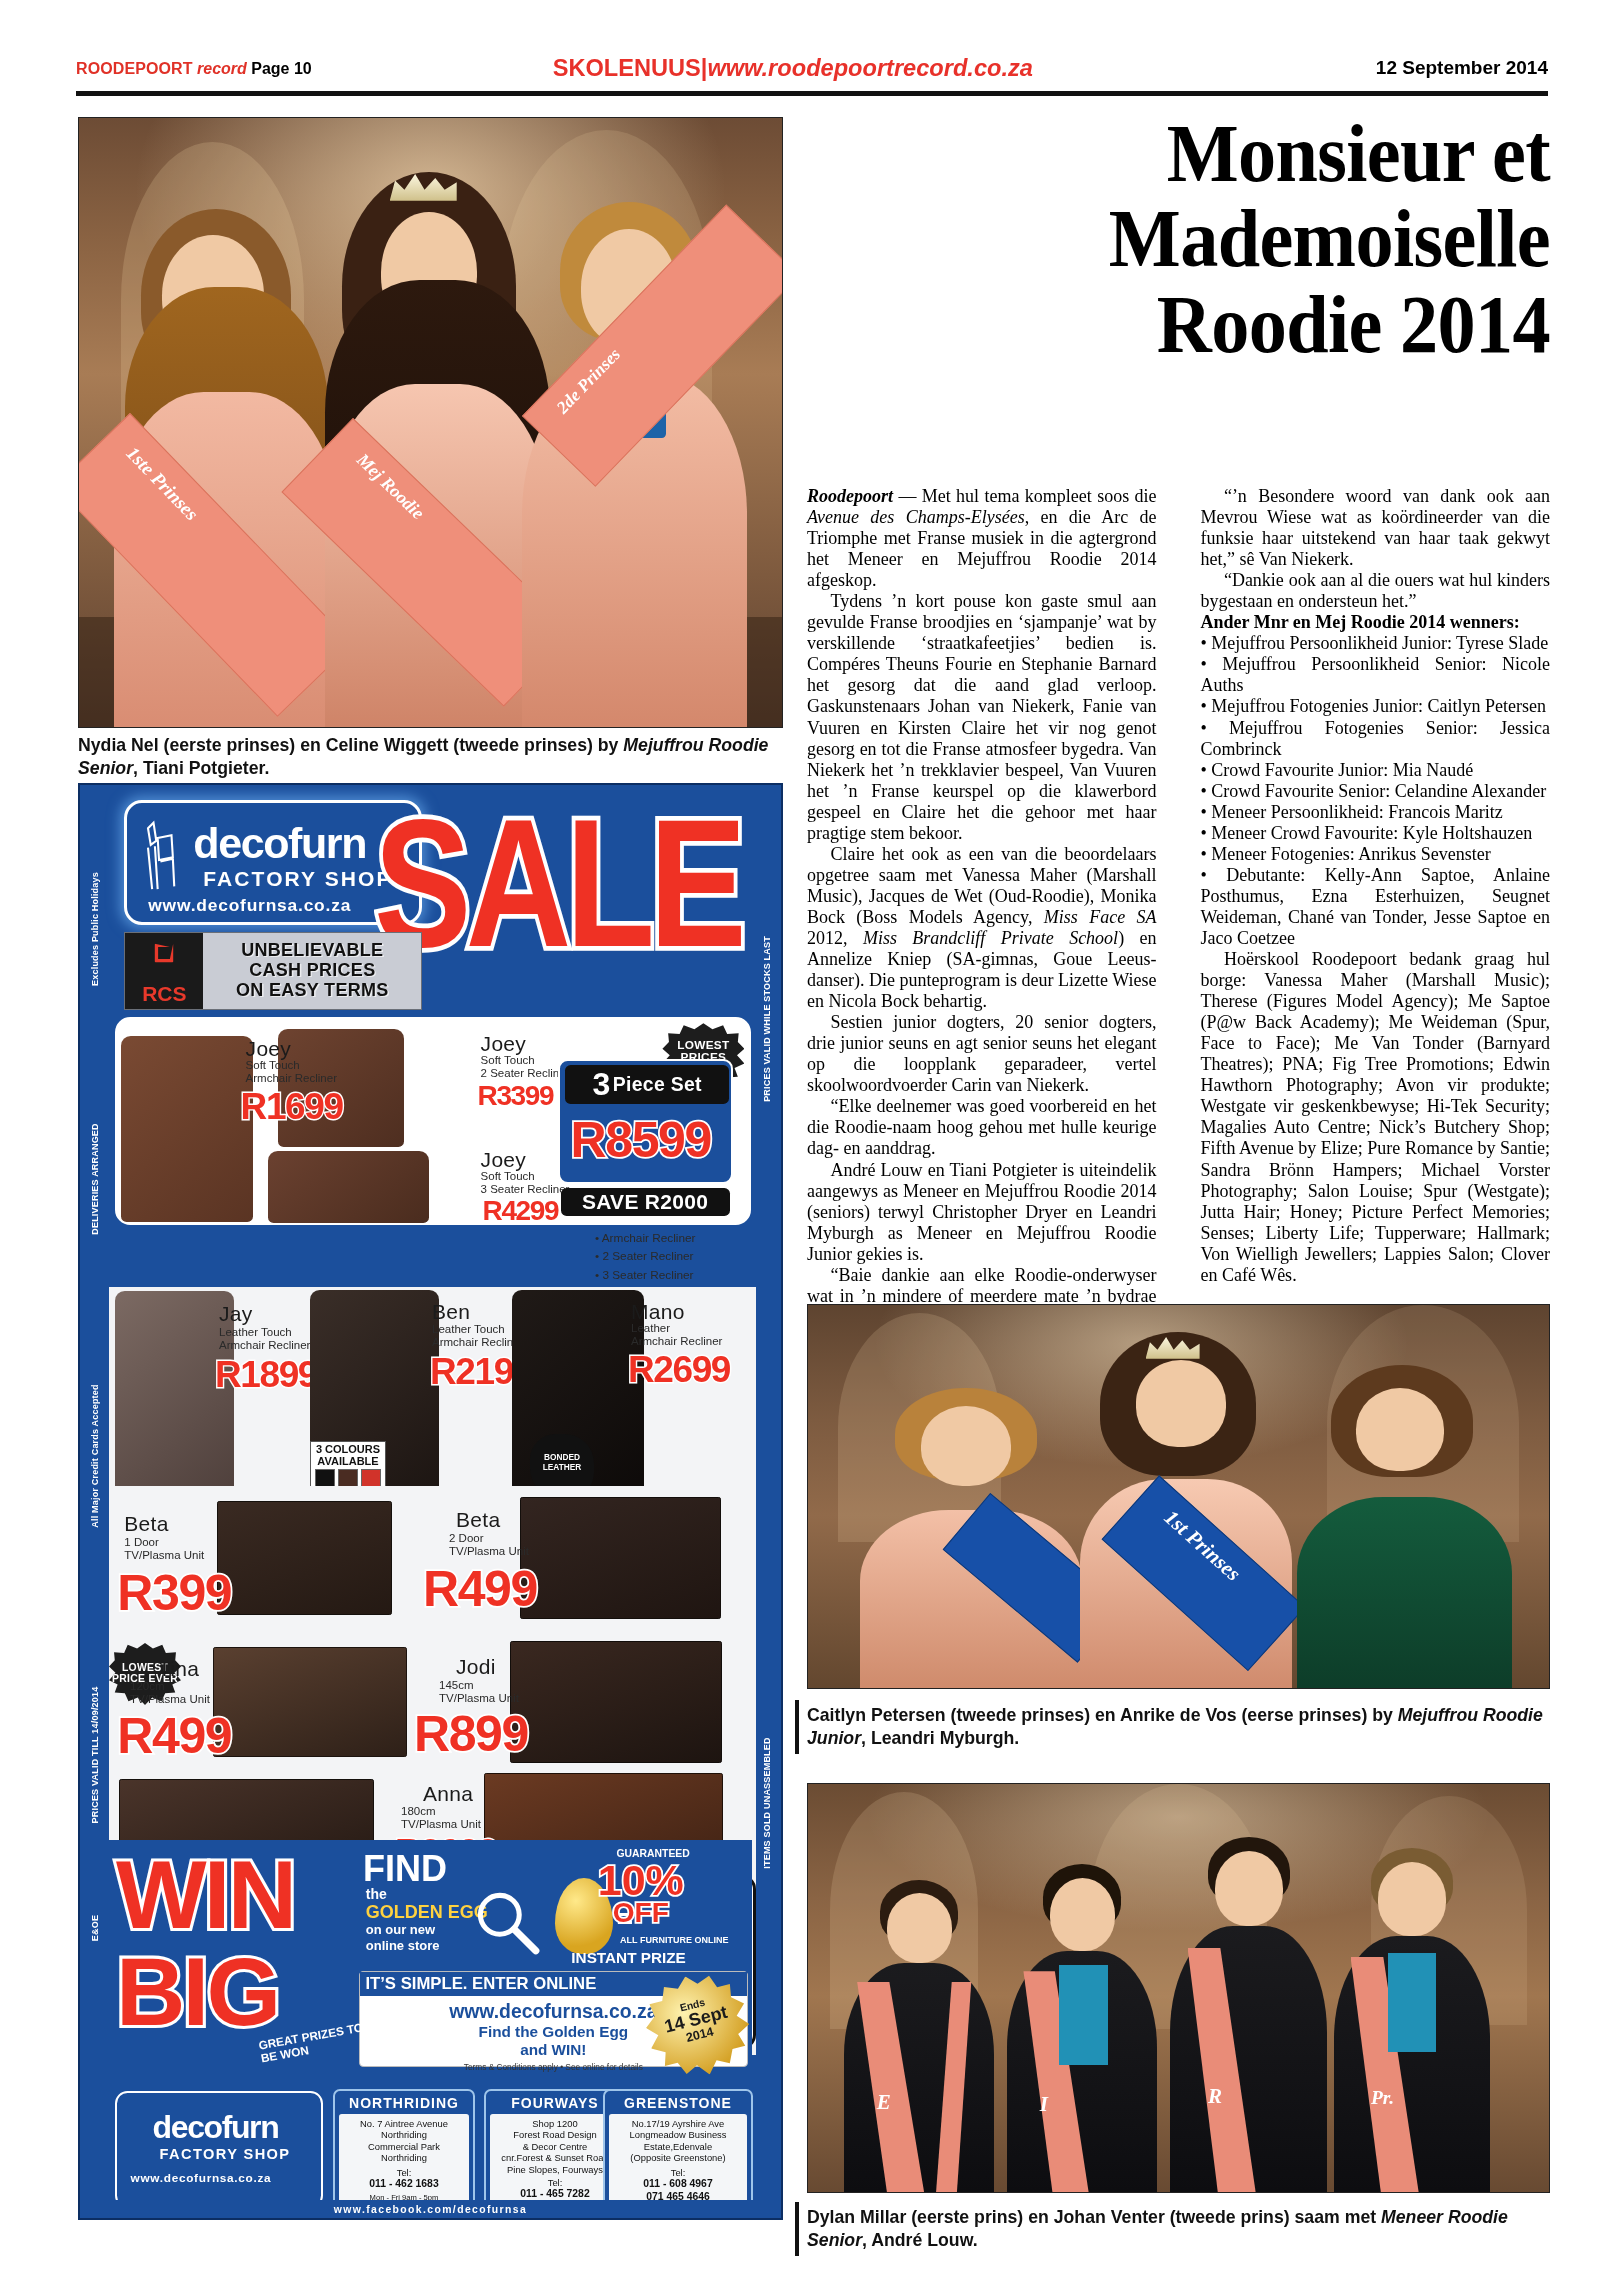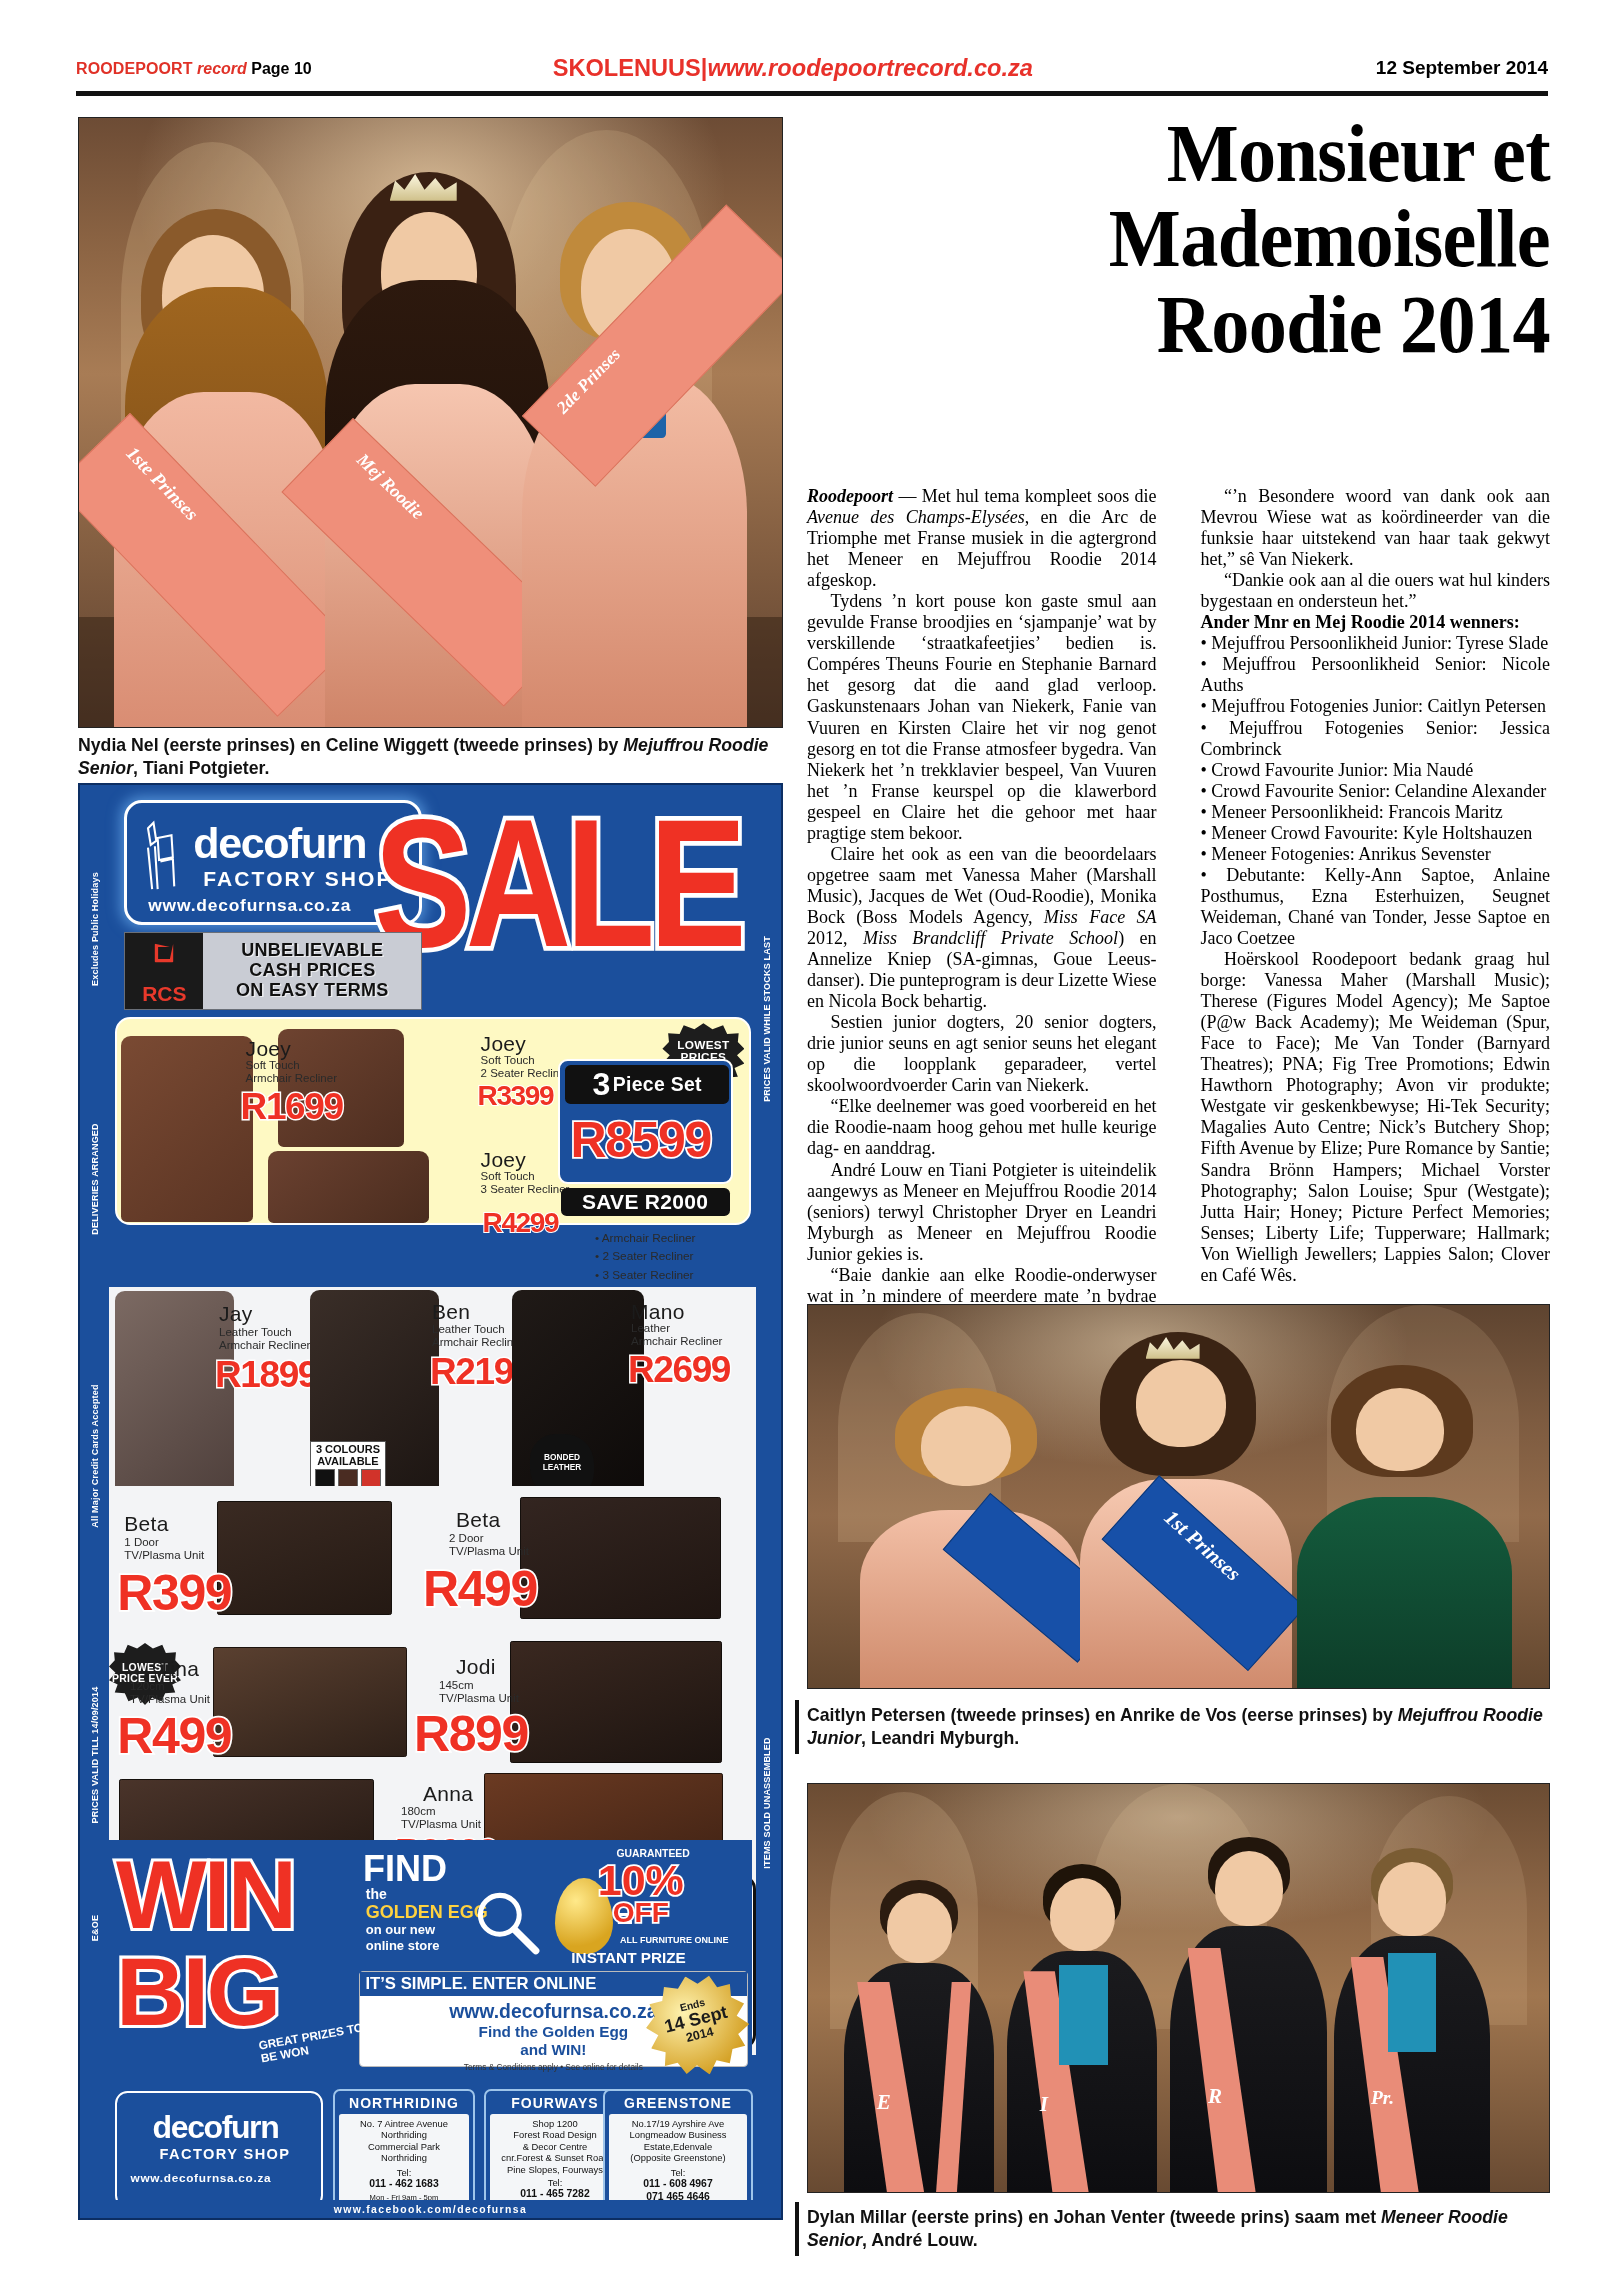--- a/index.html
+++ b/index.html
@@ -143,21 +143,21 @@
               font-size:21px; font-weight:bold; display:flex; align-items:flex-end;
               justify-content:center; padding-bottom:2.8px; position:relative; }
   .rcs-logo::before { content:""; position:absolute; left:50%; top:7px; transform:translateX(-50%) rotate(45deg);
      width:26px; height:26px; background:#e8392b;
      clip-path: polygon(50% 0,100% 50%,50% 100%,0 50%, 50% 18%, 18% 50%, 50% 82%, 82% 50%); }
   .rcs-txt { flex:1; text-align:center; color:#111; font-weight:bold;
              font-size:18px; line-height:1.1; letter-spacing:0.3px;
              text-shadow: 1.4px 1.4px 0 rgba(255,255,255,.65); }
 
   .panel-blue {
-    position:absolute; background:#fef9c3; border:2.8px solid #ffffff; border-radius:15.3px;
+    position:absolute; background:#ffffff; border:2.8px solid #ffffff; border-radius:15.3px;
   }
   .panel-white { position:absolute; background:#f3f4f6; }
 
   .prod-name { position:absolute; font-size:21px; color:#1b1b1b; font-weight:normal;
                font-family:"Liberation Sans", sans-serif; letter-spacing:0.3px; }
   .prod-desc { position:absolute; font-size:11.5px; color:#2a2a2a; line-height:1.15;
                font-family:"Liberation Sans", sans-serif; }
   .price { position:absolute; font-size:37px; font-weight:bold; color:#ef3124;
            -webkit-text-stroke:2.8px #ffffff; paint-order: stroke fill;
            letter-spacing:-1.4px; }
@@ -452,21 +452,21 @@
       <div class="price" style="left:124px; top:67px;">R1699</div>
 
       <div class="prod-name" style="left:364px; top:12.5px;">Joey</div>
       <div class="prod-desc" style="left:364px; top:35px; white-space:pre-line;">Soft Touch
 2 Seater Recliner</div>
       <div class="price sm" style="left:361px; top:61px;">R3399</div>
 
       <div class="prod-name" style="left:364px; top:129px;">Joey</div>
       <div class="prod-desc" style="left:364px; top:151px; white-space:pre-line;">Soft Touch
 3 Seater Recliner</div>
-      <div class="price sm" style="left:366px; top:176px;margin-top:12px;">R4299</div>
+      <div class="price sm" style="left:366px; top:176px;">R4299</div>
 
       <div class="burst" style="right:4.2px; top:4.2px; width:82px; height:67px;">LOWEST PRICES EVER</div>
 
       <div style="position:absolute; left:441px; top:40px; width:175px; height:125px;
                   background:#1b4f9c; border:2.8px solid #fff; border-radius:9.7px;">
         <div class="tag-black" style="left:5.6px; top:4.2px; width:164px; height:39px; font-size:19.4px;">
           <span style="font-size:32px; margin-right:2.1px;">3</span>
             <span>Piece Set</span>
         </div>
         <div class="price lg" style="left:11px; top:50px;">R8599</div>

